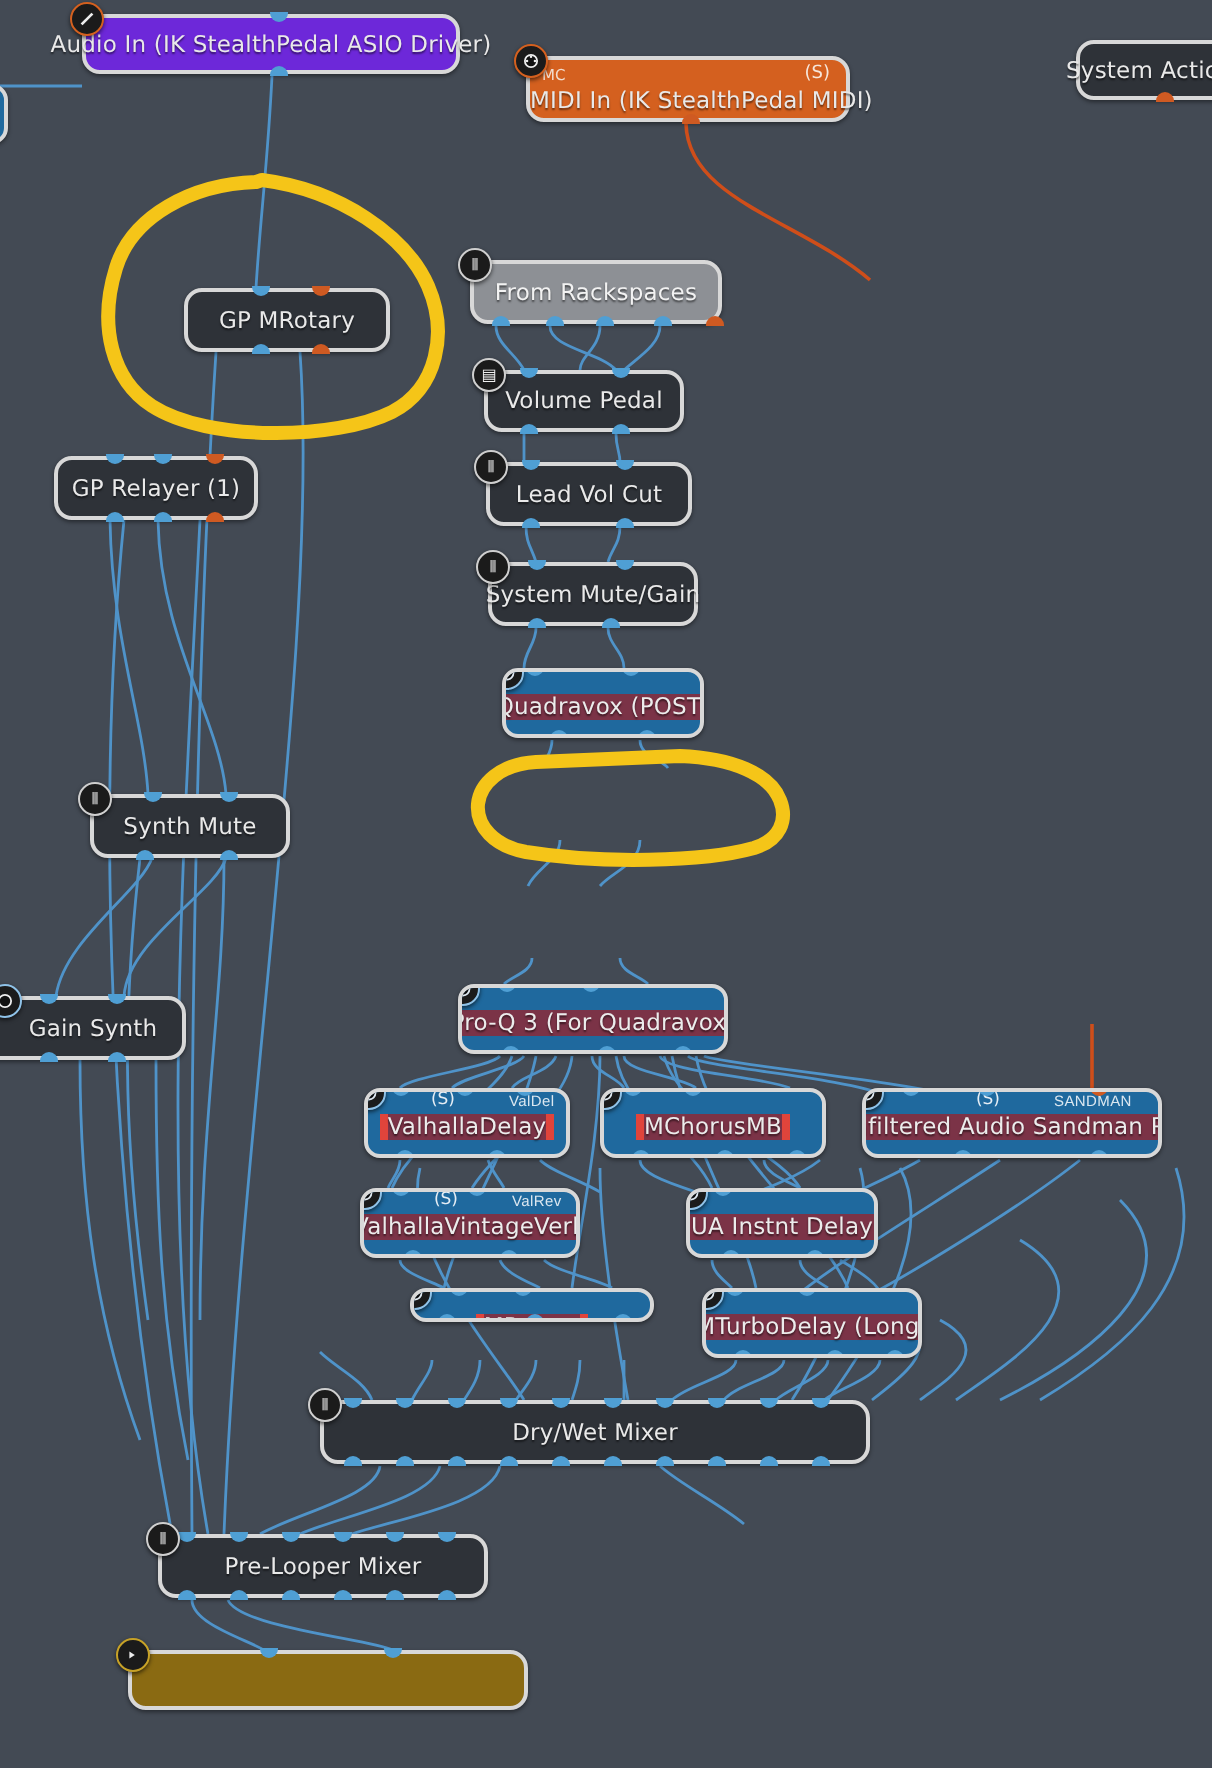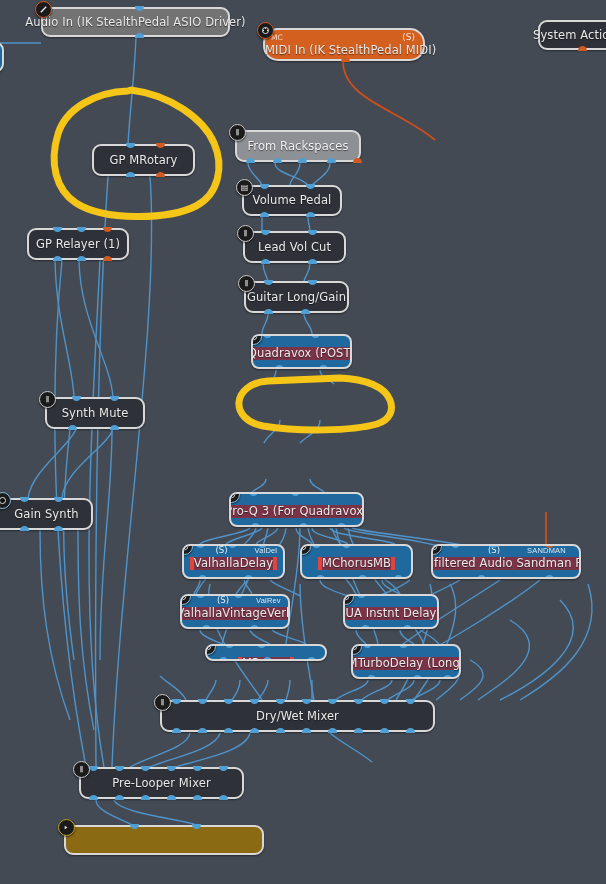--- a/index.html
+++ b/index.html
@@ -43,23 +43,23 @@
     letter-spacing:.1px;
     text-shadow:0 1px 1px rgba(0,0,0,.55);
   }
 
   
   .node.dark{background:#2e3238;}
   
   .node.grey{background:#8d9095;}
   .node.grey .lbl{color:#f2f2f2;}
   
-  .node.orange{background:#d4601f;border-radius:15px;}
-  
-  .node.darkred{background:#737373;}
+  .node.orange{background:#d4601f;}
+  
+  .node.darkred{background:#6d28d9;}
   
   .node.gold{background:#8a6a12;}
 
   
   .node.plugin{
     background:#1f699e;
     border-radius:8px;
     border:2px solid #d8d8d8;
     flex-direction:column;
     justify-content:stretch;
@@ -335,21 +335,21 @@
     <span class="pin in top" style="left:16px;top:-3px;"></span>
     <span class="pin in top" style="left:63px;top:-3px;"></span>
     <span class="pin in bot" style="left:16px;bottom:-3px;"></span>
     <span class="pin in bot" style="left:63px;bottom:-3px;"></span>
   </div>
 
   <div class="node dark" style="left:244px;top:281px;width:105px;height:32px;">
     <span class="badge">
         <span class="g">⦀</span>
       </span>
-    <span class="lbl">Guitar Long/Gain</span>
+    <span class="lbl">System Mute/Gain</span>
     <span class="pin in top" style="left:18px;top:-3px;"></span>
     <span class="pin in top" style="left:62px;top:-3px;"></span>
     <span class="pin in bot" style="left:18px;bottom:-3px;"></span>
     <span class="pin in bot" style="left:55px;bottom:-3px;"></span>
   </div>
 
   <div class="node plugin" style="left:251px;top:334px;width:101px;height:35px;">
     <span class="badge b-blue">
       <svg width="9" height="9" viewBox="0 0 10 10">
           <circle cx="5" cy="5" r="3.6" fill="#0b0b0b" stroke="#dfe9f2" stroke-width="1"></circle>

